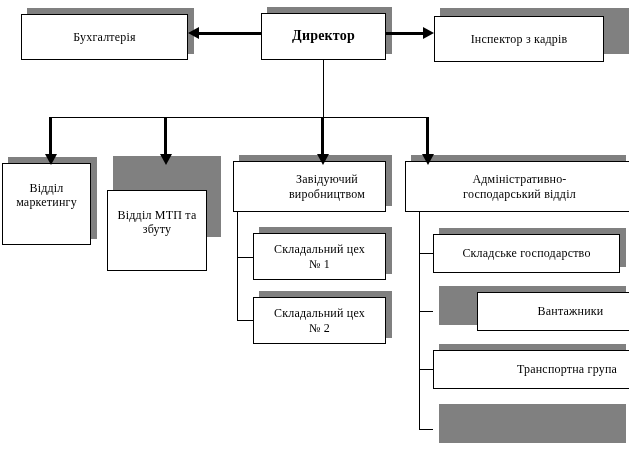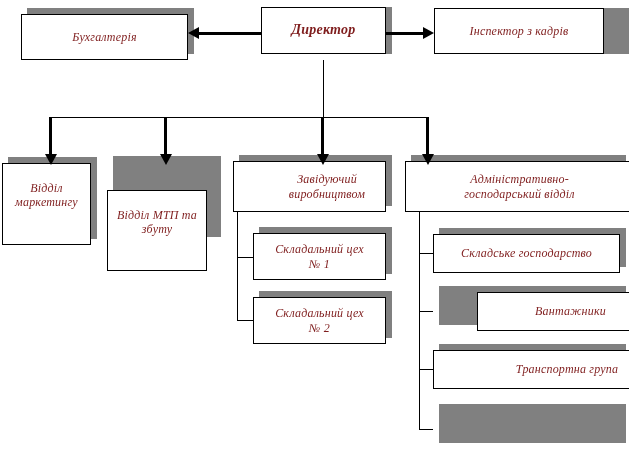--- a/index.html
+++ b/index.html
@@ -25,25 +25,24 @@
     align-items: center;
     justify-content: center;
     text-align: center;
     z-index: 3;
   }
   .node .lbl {
     display: block;
     width: 100%;
     padding: 0 3px;
     line-height: 1.18;
-    color: #7f1d1d;
+    color: #000000;
     font-size: 12px;
     letter-spacing: 0.2px;
     white-space: pre-line;
-    font-style: italic;
   }
   .node.top-align {
     align-items: flex-start;
   }
   .node.top-align .lbl {
     padding-top: 17px;
   }
   .node.bold .lbl {
     font-weight: bold;
     font-size: 14px;
@@ -94,26 +93,26 @@
 <body>
 
 <div id="canvas">
 
   <div class="shadow" style="left:27px; top:8px; width:167px; height:46px;"></div>
   <div class="node" style="left:21px; top:14px; width:167px; height:46px;">
     <span class="lbl">Бухгалтерія</span>
   </div>
 
   <div class="shadow" style="left:267px; top:7px; width:125px; height:47px;"></div>
-  <div class="node bold" style="left:261px; top:7px; width:125px; height:47px;">
+  <div class="node bold" style="left:261px; top:13px; width:125px; height:47px;">
     <span class="lbl">Директор</span>
   </div>
 
   <div class="shadow" style="left:440px; top:8px; width:189px; height:46px;"></div>
-  <div class="node" style="left:434px; top:8px; width:170px; height:46px;">
+  <div class="node" style="left:434px; top:16px; width:170px; height:46px;">
     <span class="lbl">Інспектор з кадрів</span>
   </div>
 
   <div class="thick-h line-h" style="left:199px; top:32px; width:62px;"></div>
   <div class="arrow-left" style="left:188px; top:27px;"></div>
 
   <div class="thick-h line-h" style="left:386px; top:32px; width:37px;"></div>
   <div class="arrow-right" style="left:423px; top:27px;"></div>
 
   <div class="line-v" style="left:323px; top:60px; width:1px; height:57px;"></div>

